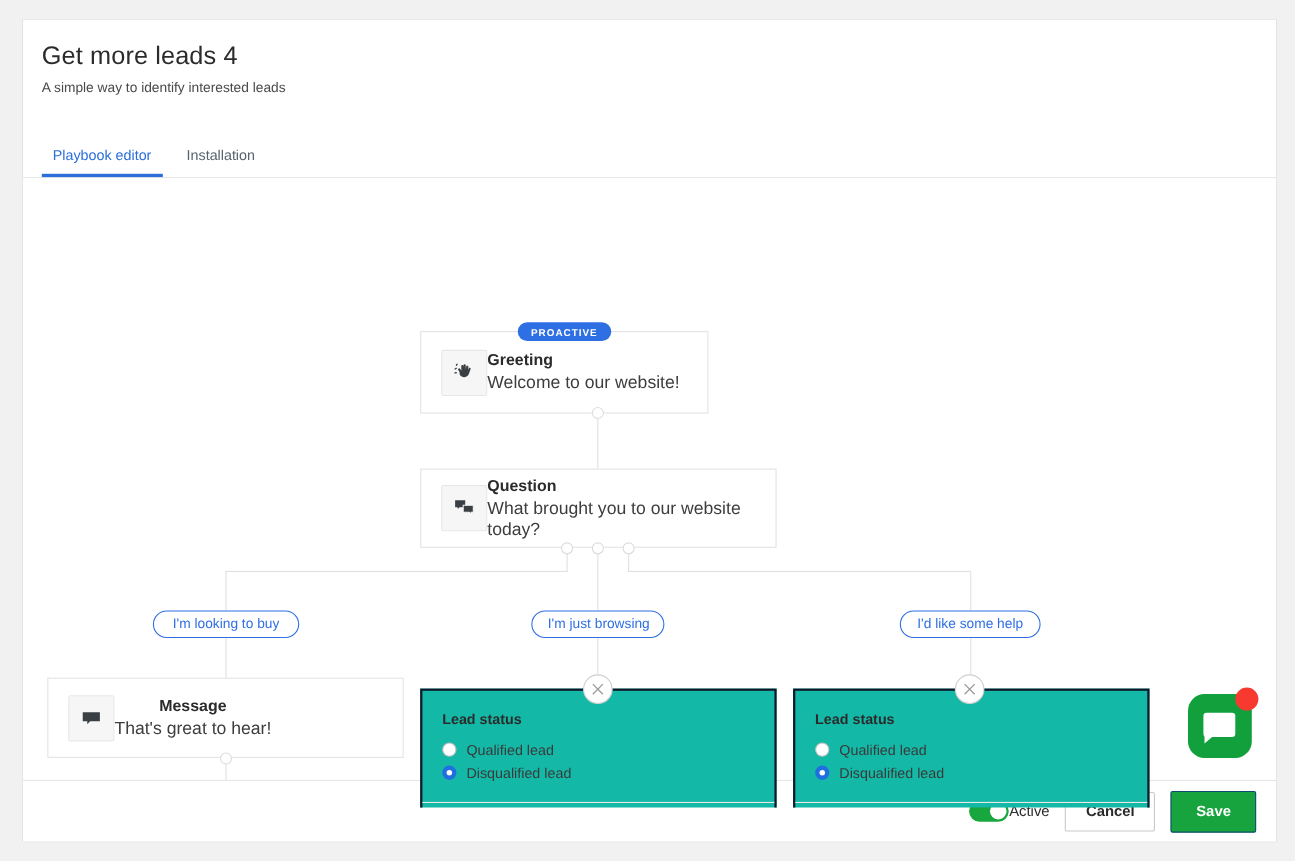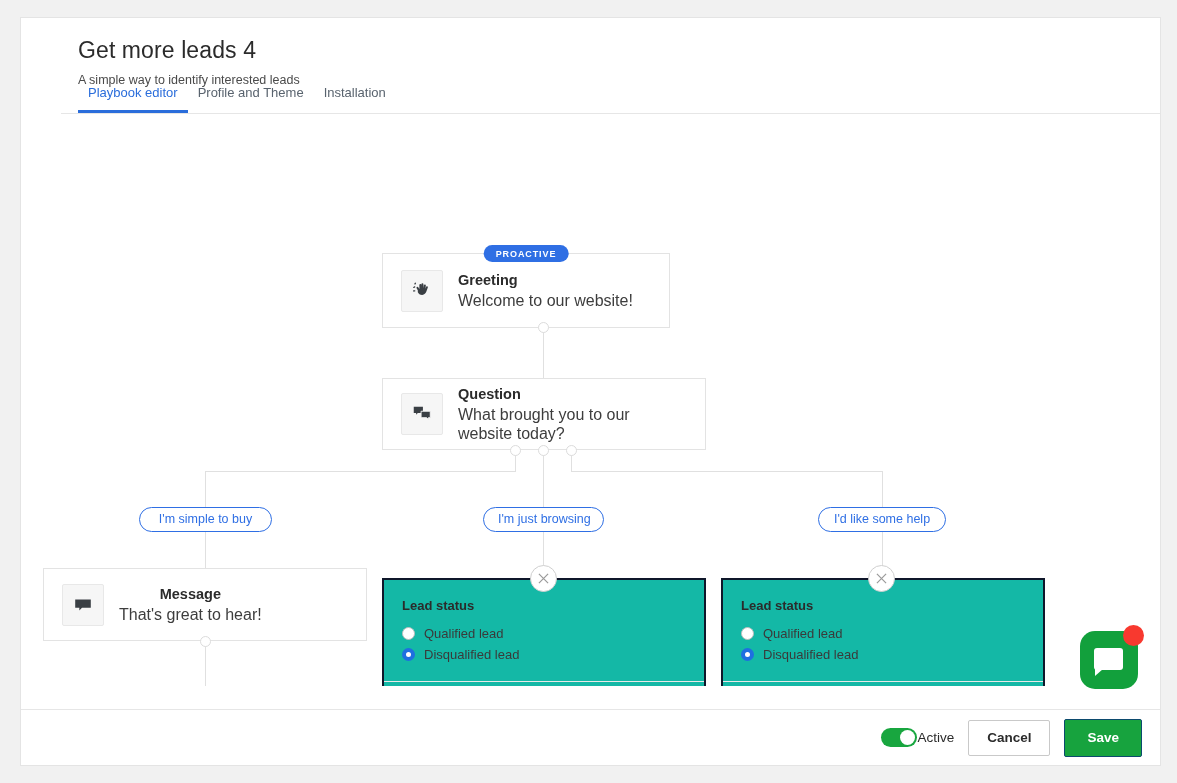--- a/index.html
+++ b/index.html
@@ -20,42 +20,41 @@
     height: 749px;
     background: #ffffff;
     border: 1px solid #e4e4e4;
     overflow: hidden;
   }
 
   
   .header {
     padding: 18px 17px 16px 17px;
     border-bottom: 1px solid #e6e6e6;
-    height: 96px;
+    height: 144px;
     position: relative;
-    margin-left: 40px;
   }
   .page-title {
     font-size: 23px;
     font-weight: 400;
     color: #2b2b2b;
     letter-spacing: .1px;
     line-height: 28px;
   }
   .page-subtitle {
     font-size: 12.5px;
     color: #4a4a4a;
     margin-top: 9px;
   }
   .tabs {
     position: absolute;
     left: 17px;
     bottom: 0;
     display: flex;
-    gap: 0;
+    gap: 12px;
   }
   .tab {
     font-size: 13px;
     color: #59636e;
     padding: 8px 10px 10px 10px;
     cursor: pointer;
     border-bottom: 3px solid transparent;
     white-space: nowrap;
   }
   .tab.active {
@@ -89,21 +88,20 @@
     position: absolute;
     background: #fff;
     border: 1px solid #e3e3e3;
     display: flex;
     align-items: center;
     z-index: 2;
   }
   .node-inner {
     display: flex;
     align-items: center;
-    gap: 15px;
     padding: 16px 18px;
     width: 100%;
   }
   .icon-box {
     width: 42px; height: 42px;
     flex: 0 0 42px;
     background: #f6f6f6;
     border: 1px solid #e8e8e8;
     border-radius: 2px;
     display: flex;
@@ -296,21 +294,20 @@
 <body>
 
 <div class="app">
 
   <div class="header">
     <div class="page-title">Get more leads 4</div>
     <div class="page-subtitle">A simple way to identify interested leads</div>
 
     <div class="tabs">
       <div class="tab active">Playbook editor</div>
-      <div class="tab">Profile and Theme</div>
       <div class="tab">Installation</div>
     </div>
   </div>
 
   <div class="canvas">
 
     <div class="conn v" style="left:522px; top:213px; height:57px;"></div>
     <div class="dot" style="left:517px; top:208px;"></div>
 
     <div class="dot" style="left:489px; top:331px;"></div>
@@ -327,21 +324,21 @@
     <div class="conn h" style="left:550px; top:357px; width:311px;"></div>
     <div class="conn v" style="left:861px; top:357px; height:36px;"></div>
 
     <div class="conn v" style="left:184px; top:418px; height:47px;"></div>
     <div class="conn v" style="left:522px; top:418px; height:47px;"></div>
     <div class="conn v" style="left:861px; top:418px; height:47px;"></div>
 
     <div class="dot" style="left:179px; top:522px;"></div>
     <div class="conn v" style="left:184px; top:527px; height:50px;"></div>
 
-    <div class="node" style="left:361px; top:139px; width:288px; height:75px;">
+    <div class="node" style="left:361px; top:139px; width:262px; height:75px;">
       <div class="badge">PROACTIVE</div>
       <div class="node-inner">
         <div class="icon-box">
           <svg width="22" height="22" viewBox="0 0 24 24">
             <g fill="#3a3f44">
               <path d="M7.4 11.1 6.1 9.1a1.1 1.1 0 0 1 1.85-1.2l1.2 1.85-.05-4.4a1.1 1.1 0 0 1 2.2-.02l.02 3.6.03-4.3a1.1 1.1 0 0 1 2.2.02l-.03 4.3.5-3.3a1.1 1.1 0 0 1 2.17.33l-.52 3.45.72-1.9a1.05 1.05 0 0 1 1.97.72l-1.6 4.4c-.7 2-2.2 3.6-4.5 3.6-2.6 0-4-1.3-4.8-2.9z"></path>
               <rect x="2.2" y="7.1" width="2.6" height="1.4" rx=".7" transform="rotate(-32 3.5 7.8)"></rect>
               <rect x="2.2" y="11.2" width="2.6" height="1.4" rx=".7" transform="rotate(-8 3.5 11.9)"></rect>
               <rect x="3.4" y="3.2" width="2.4" height="1.4" rx=".7" transform="rotate(-58 4.6 3.9)"></rect>
             </g>
@@ -364,21 +361,21 @@
             </g>
           </svg>
         </div>
         <div class="node-text">
           <div class="node-title">Question</div>
           <div class="node-desc">What brought you to our website today?</div>
         </div>
       </div>
     </div>
 
-    <div class="pill" style="left:118px; top:393px; width:133px;">I'm simple to buy</div>
+    <div class="pill" style="left:118px; top:393px; width:133px;">I'm looking to buy</div>
     <div class="pill" style="left:462px; top:393px; width:121px;">I'm just browsing</div>
     <div class="pill" style="left:797px; top:393px; width:128px;">I'd like some help</div>
 
     <div class="node" style="left:22px; top:454px; width:324px; height:73px;text-align:center;">
       <div class="node-inner">
         <div class="icon-box">
           <svg width="22" height="22" viewBox="0 0 24 24">
             <path fill="#3a3f44" d="M3.5 6h17v9h-9.6L8 18v-3H3.5z"></path>
           </svg>
         </div>

